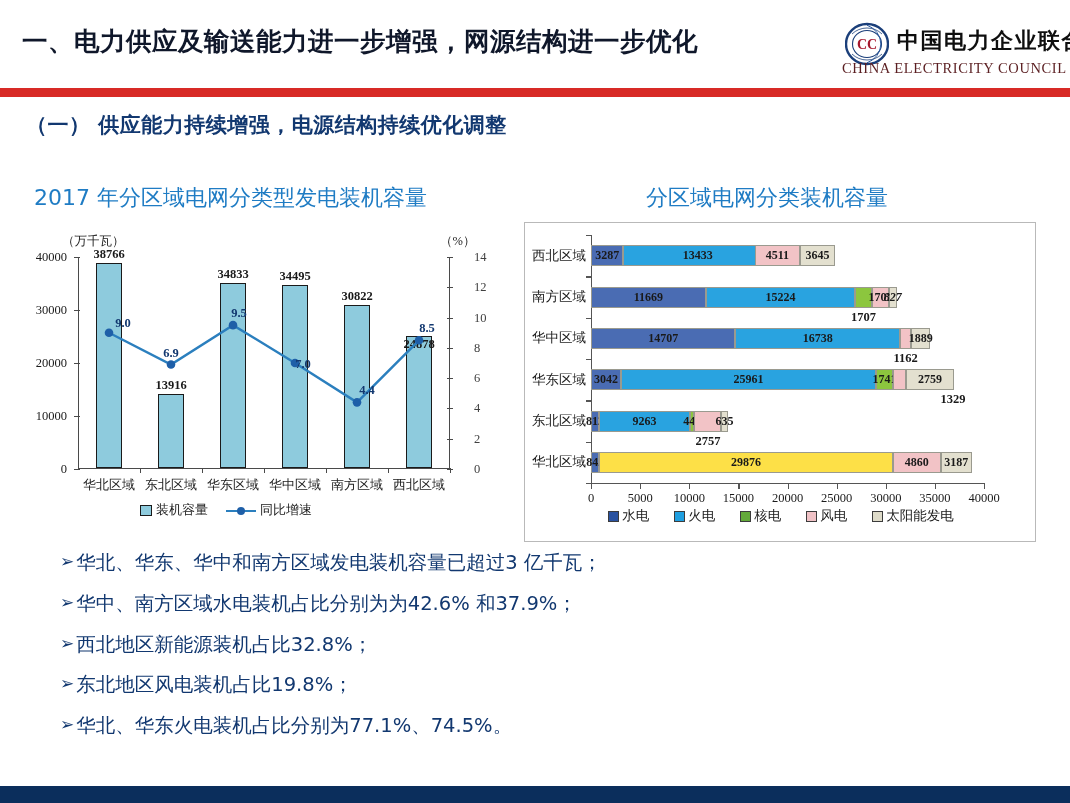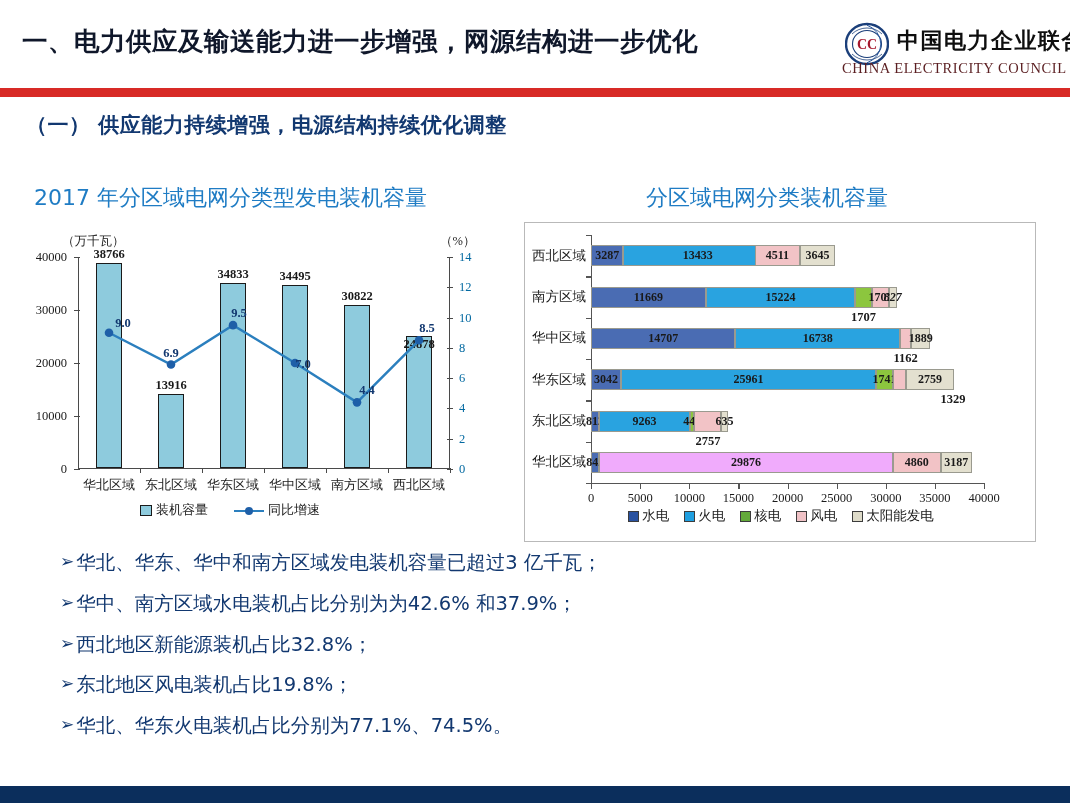--- a/index.html
+++ b/index.html
@@ -77,21 +77,21 @@
   #lc-axis-bottom { position:absolute; left:0;    top:211px; width:372px; height:1px; background:#4a4a4a; }
 
   .lc-ytick { position:absolute; left:-4px; width:6px; height:1px; background:#4a4a4a; }
   .lc-ylabel {
     position:absolute; right:383px; font-size:12.5px; color:#1a1a1a;
     transform:translateY(-50%); white-space:nowrap;
     font-family:"Liberation Serif","DejaVu Serif",serif;
   }
   .lc-ytick2 { position:absolute; left:369px; width:6px; height:1px; background:#4a4a4a; }
   .lc-ylabel2 {
-    position:absolute; left:381px; font-size:12.5px; color:#0369a1;
+    position:absolute; left:396px; font-size:12.5px; color:#404040;
     transform:translateY(-50%); white-space:nowrap;
     font-family:"Liberation Serif","DejaVu Serif",serif;
   }
   .lc-xtick { position:absolute; top:211px; width:1px; height:5px; background:#4a4a4a; }
 
   .lc-bar {
     position:absolute; bottom:1px;
     background:#8ecbdd; border:1.3px solid #1a1a1a;
   }
   .lc-barlabel {
@@ -105,21 +105,21 @@
     font-family:"Liberation Serif","DejaVu Serif",serif;
   }
   #lc-line-svg { position:absolute; left:0; top:0; width:372px; height:212px; overflow:visible; }
   .lc-ptlabel {
     position:absolute; font-size:12.5px; font-weight:bold; color:#123870;
     transform:translateX(-50%); white-space:nowrap;
     font-family:"Liberation Serif","DejaVu Serif",serif;
   }
   
   #lc-legend {
-    position:absolute; left:110px; top:268px; display:flex; align-items:center; gap:26px;
+    position:absolute; left:110px; top:268px; display:flex; align-items:center; gap:18px;
   }
   .lc-leg-item { display:flex; align-items:center; gap:4px; font-size:13px; color:#1a1a1a;
     font-family:"Liberation Serif","DejaVu Serif",serif; white-space:nowrap; }
   .lc-swatch { width:12px; height:11px; background:#8ecbdd; border:1.2px solid #1a1a1a; }
   .lc-linesym { position:relative; width:30px; height:11px; }
   .lc-linesym i { position:absolute; left:0; top:5px; width:30px; height:2.2px; background:#2b7fbe; display:block; }
   .lc-linesym b { position:absolute; left:11px; top:2px; width:8px; height:8px; border-radius:50%;
      background:#1e5fa8; display:block; }
 
   
@@ -148,21 +148,21 @@
     font-size:12px; color:#1a1a1a; font-weight:bold; overflow:visible;
     font-family:"Liberation Serif","DejaVu Serif",serif;
   }
   .rc-outlabel {
     position:absolute; font-size:12.5px; color:#1a1a1a; font-weight:bold;
     transform:translateX(-50%); white-space:nowrap;
     font-family:"Liberation Serif","DejaVu Serif",serif;
   }
   #rc-legend {
     position:absolute; left:0; top:284px; width:512px;
-    display:flex; align-items:center; justify-content:center; gap:15px;
+    display:flex; align-items:center; justify-content:center; gap:25px;
   }
   .rc-leg-item { display:flex; align-items:center; gap:3px; font-size:13.5px; color:#1a1a1a;
     font-family:"Liberation Serif","DejaVu Serif",serif; white-space:nowrap; }
   .rc-swatch { width:11px; height:11px; border:1px solid #3c3c3c; }
 
   
   #bullets { position:absolute; left:60px; top:550px; width:940px; }
   .bullet {
     display:flex; align-items:flex-start; gap:2px;
     font-size:19.5px; color:#123870; margin-bottom:14.5px;
@@ -364,21 +364,21 @@
         <div class="rc-outlabel" style="left: 322px; top: 157.167px; margin-left: 40px;">1329</div>
         <div class="rc-seg" style="left: 302.06px; width: 13.0574px; top: 134.167px; background: rgb(242, 195, 198);"></div>
         <div class="rc-seg" style="left: 315.117px; width: 48px; top: 134.167px; background: rgb(227, 224, 207); overflow: visible; white-space: nowrap;">2759</div>
         <div class="rc-seg" style="left: 0px; width: 7.9779px; top: 175.5px; background: rgb(74, 108, 179); overflow: visible; white-space: nowrap;">812</div>
         <div class="rc-seg" style="left: 7.9779px; width: 91.009px; top: 175.5px; background: rgb(41, 163, 224);">9263</div>
         <div class="rc-seg" style="left: 98.9869px; width: 4.4016px; top: 175.5px; background: rgb(140, 198, 62); overflow: visible; white-space: nowrap;">448</div>
         <div class="rc-outlabel" style="left: 116.932px; top: 198.5px;">2757</div>
         <div class="rc-seg" style="left: 103.388px; width: 27.0875px; top: 175.5px; background: rgb(242, 195, 198);"></div>
         <div class="rc-seg" style="left: 130.476px; width: 6.23888px; top: 175.5px; background: rgb(227, 224, 207); overflow: visible; white-space: nowrap;">635</div>
         <div class="rc-seg" style="left: 0px; width: 8.27265px; top: 216.833px; background: rgb(74, 108, 179); overflow: visible; white-space: nowrap;">842</div>
-        <div class="rc-seg" style="left: 8.27265px; width: 293.532px; top: 216.833px; background: #f0abfc;">29876</div>
+        <div class="rc-seg" style="left: 8.27265px; width: 293.532px; top: 216.833px; background: #fde047;">29876</div>
         <div class="rc-seg" style="left: 301.804px; width: 47.7495px; top: 216.833px; background: rgb(242, 195, 198);">4860</div>
         <div class="rc-seg" style="left: 349.554px; width: 31.3123px; top: 216.833px; background: rgb(227, 224, 207);">3187</div>
       </div>
   </div>
   <div id="rc-legend">
       <div class="rc-leg-item">
         <span class="rc-swatch" style="background: rgb(42, 82, 160);"></span>
         <span>水电</span>
       </div>
       <div class="rc-leg-item">

